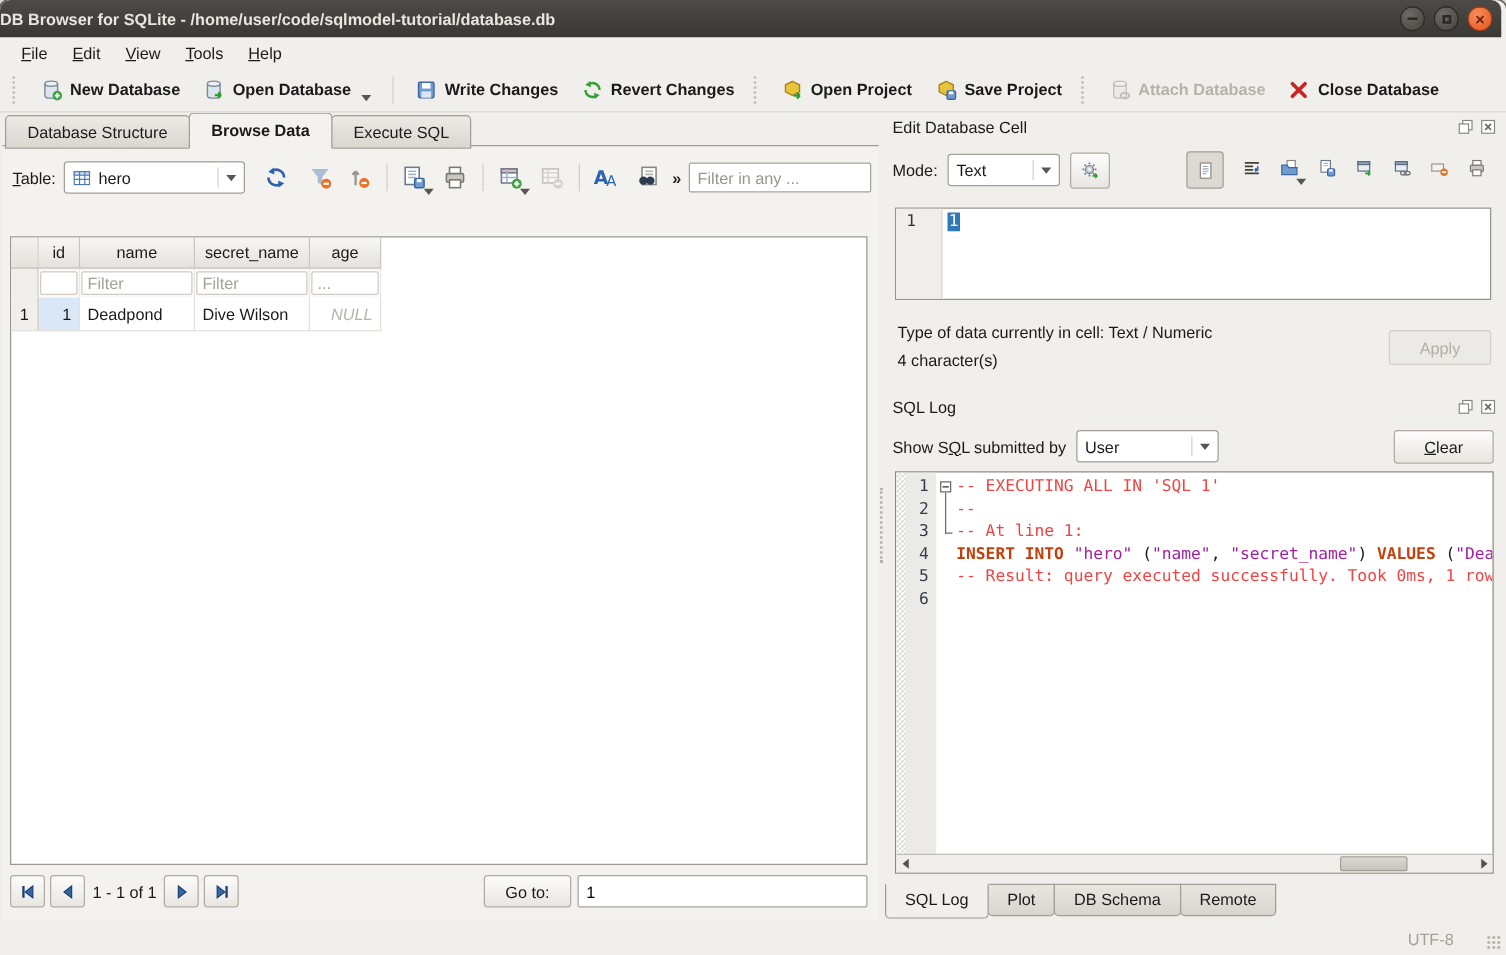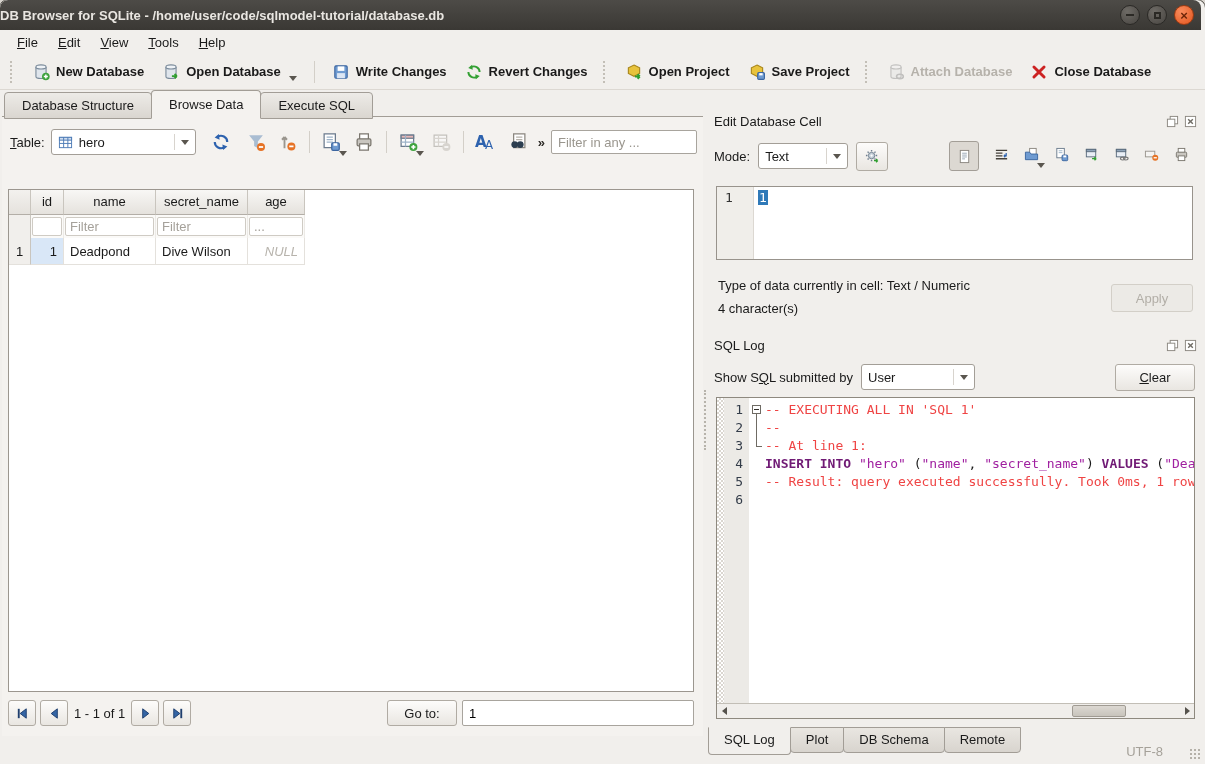--- a/index.html
+++ b/index.html
@@ -33,21 +33,21 @@
   .tbtn.disabled svg{opacity:.45;filter:grayscale(1);}
   .sub-caret{width:0;height:0;border-left:4px solid transparent;border-right:4px solid transparent;
     border-top:5px solid #5a564f;align-self:flex-end;margin-left:2px;}
   .ico{width:18px;height:18px;flex:0 0 auto;}
   .ico20{width:20px;height:20px;flex:0 0 auto;}
   .ico14{width:15px;height:15px;flex:0 0 auto;}
   
   .tabbar{position:absolute;top:90px;left:4px;display:flex;align-items:flex-end;z-index:3;}
   .tab{height:25px;line-height:25px;padding:0 17px;border:1px solid #a29d96;margin-right:-1px;
     background:linear-gradient(#edebe7,#dad6d0);border-radius:4px 4px 0 0;}
-  .tab.active{background:#f4f2ef;height:27px;line-height:27px;border-bottom:1px solid #f4f2ef;z-index:4;position:relative;}
+  .tab.active{background:#f4f2ef;height:27px;line-height:27px;border-bottom:1px solid #f4f2ef;z-index:4;position:relative;font-weight:bold;}
   
   .left-frame{position:absolute;top:116px;left:2px;width:701px;bottom:28px;
     background:#f4f2ef;border-top:1px solid #a29d96;}
   .browse-toolbar{position:absolute;top:11px;left:8px;right:6px;height:28px;display:flex;align-items:center;}
   .lbl{margin-right:6px;}
   .combo{display:flex;align-items:center;background:#fff;border:1px solid #a39e97;border-radius:3px;
     height:24px;padding:0 6px;gap:6px;}
   .combo .csep{width:1px;height:16px;background:#d8d4ce;margin-left:auto;}
   .caret{width:0;height:0;border-left:4px solid transparent;border-right:4px solid transparent;border-top:5px solid #5a564f;}
   .combo-hero{width:136px;justify-content:center;}
@@ -77,21 +77,21 @@
     background:linear-gradient(#fdfcfb,#e9e6e1);display:flex;align-items:center;justify-content:center;}
   .nav-text{margin:0 6px 0 2px;}
   .btn{height:26px;border:1px solid #b0aba3;border-radius:3px;background:linear-gradient(#fdfcfb,#e9e6e1);
     display:flex;align-items:center;justify-content:center;padding:0 14px;box-sizing:border-box;margin-left:35px;}
   .goto-input{width:218px;height:24px;border:1px solid #a8a49d;border-radius:2px;background:#fff;margin-left:5px;
     font-family:"Liberation Sans",sans-serif;font-size:13px;padding:0 6px;}
   
   .vsplit{position:absolute;left:703px;top:90px;bottom:28px;width:3px;}
   .vsplit::after{content:"";position:absolute;left:1px;top:300px;height:60px;border-left:2px dotted #b7b3ab;}
   
-  .rpanel{position:absolute;left:708px;right:2px;top:90px;bottom:28px;margin-top:20px;}
+  .rpanel{position:absolute;left:708px;right:2px;top:90px;bottom:28px;}
   .dock-title{position:absolute;left:0;right:0;height:22px;display:flex;align-items:center;padding:0 6px;}
   .dock-btns{margin-left:auto;display:flex;gap:4px;}
   .dock-btn{width:14px;height:14px;display:flex;align-items:center;justify-content:center;}
   .mode-row{position:absolute;top:32px;left:6px;right:8px;height:28px;display:flex;align-items:center;}
   .combo-mode{width:76px;margin-left:8px;}
   .sqbtn{width:30px;height:27px;border:1px solid #b0aba3;border-radius:3px;margin-left:8px;
     background:linear-gradient(#fdfcfb,#e9e6e1);display:flex;align-items:center;justify-content:center;}
   .cellicons{margin-left:auto;display:flex;align-items:center;gap:15px;margin-right:6px;}
   .pressed{width:28px;height:28px;border:1px solid #a39e97;border-radius:3px;background:#dcd8d2;
     display:flex;align-items:center;justify-content:center;}
@@ -120,21 +120,21 @@
   .ln{flex:0 0 32px;box-sizing:border-box;padding-right:6px;text-align:right;color:#333c49;}
   .fold{flex:0 0 16px;position:relative;}
   .fold-minus::before{content:"";position:absolute;left:3px;top:4px;width:9px;height:9px;border:1px solid #6f6b64;background:#fff;box-sizing:border-box;}
   .fold-minus::after{content:"";position:absolute;left:5px;top:8px;width:5px;height:1px;background:#33302b;}
   .fold-minus{background:linear-gradient(#6f6b64,#6f6b64) no-repeat 7px 13px/1px 5px;}
   .fold-line{background:linear-gradient(#6f6b64,#6f6b64) no-repeat 7px 0/1px 100%;}
   .fold-corner{background:linear-gradient(#6f6b64,#6f6b64) no-repeat 7px 0/1px 10px,
                linear-gradient(#6f6b64,#6f6b64) no-repeat 7px 9px/6px 1px;}
   .code{flex:1;white-space:pre;overflow:hidden;}
   .tk-c{color:#ef4444;}
-  .tk-k{color:#701a75;font-weight:bold;}
+  .tk-k{color:#c2410c;font-weight:bold;}
   .tk-s{color:#a020a0;}
   .tk-p{color:#1a1a1a;}
   .hscroll{position:absolute;left:0;right:0;bottom:0;height:14px;background:#f0eeeb;border-top:1px solid #c2beb6;display:flex;align-items:center;}
   .harrow{width:14px;height:100%;display:flex;align-items:center;justify-content:center;}
   .tri-l{width:0;height:0;border-top:4px solid transparent;border-bottom:4px solid transparent;border-right:5px solid #55524c;}
   .tri-r{width:0;height:0;border-top:4px solid transparent;border-bottom:4px solid transparent;border-left:5px solid #55524c;}
   .htrack{flex:1;position:relative;height:100%;}
   .hthumb{position:absolute;left:76%;width:12%;top:1px;bottom:1px;background:linear-gradient(#dcd8d2,#c8c4bc);
     border:1px solid #a09b93;border-radius:2px;box-sizing:border-box;}
   

